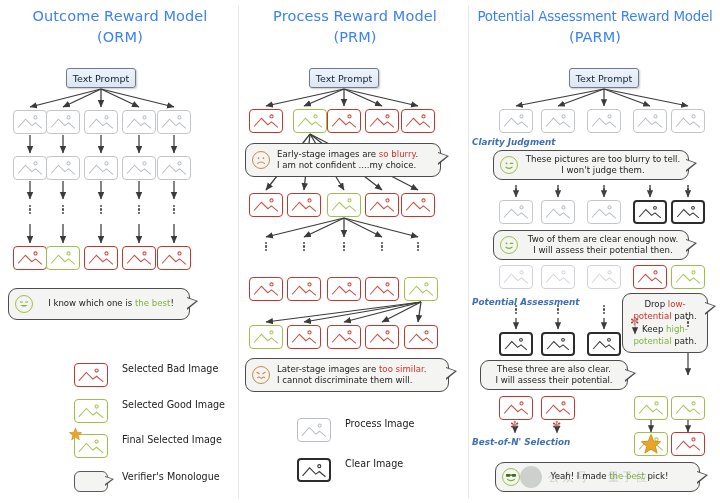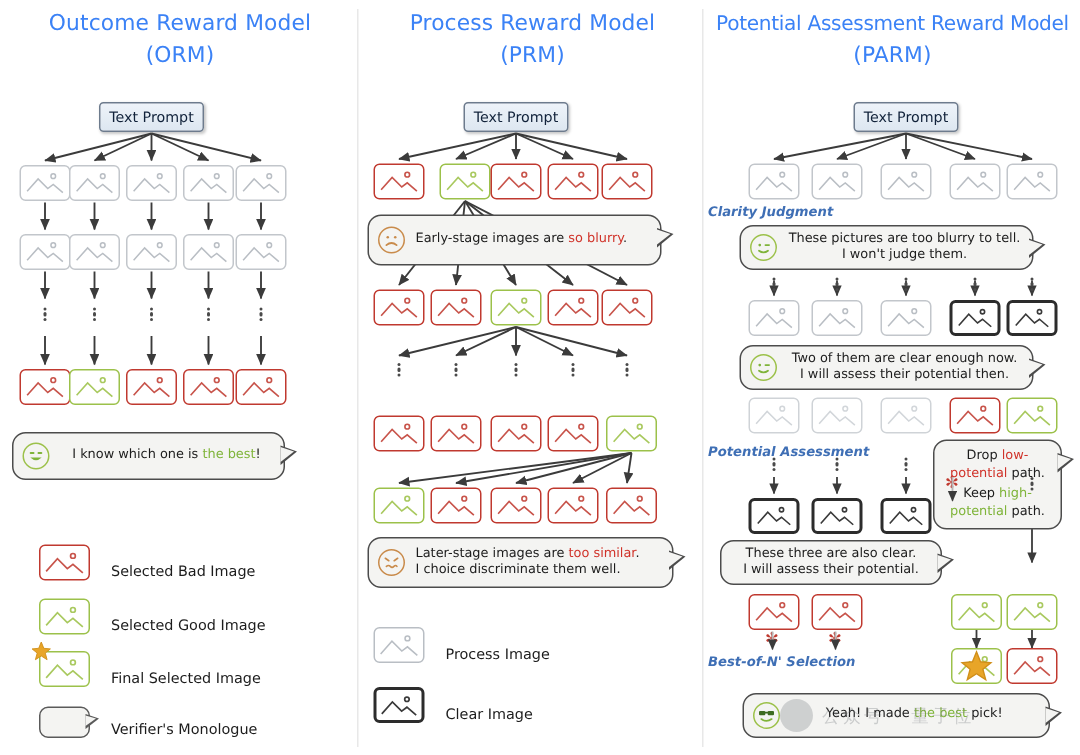--- a/index.html
+++ b/index.html
@@ -76,21 +76,21 @@
   .face.sad{border-color:#c98b4b;}
   .face.ill{border-color:#c98b4b;}
   .face svg{position:absolute;left:0;top:0;width:100%;height:100%;}
 
   .red{color:#d0332a;}
   .grn{color:#7fb43a;}
   .stage-label{position:absolute;font-size:8.8px;font-style:italic;
                color:#3f6fb5;white-space:nowrap;font-weight:600;}
 
   
-  .lg-row{position:absolute;display:flex;align-items:flex-end;}
+  .lg-row{position:absolute;display:flex;align-items:flex-start;margin-left:48px;}
   .lg-txt{font-size:9.6px;color:#1c1c1c;margin-left:14px;white-space:nowrap;}
   .lg-card{position:relative;width:34px;height:24px;box-sizing:border-box;
            border-radius:4px;background:#fff;border:1.6px solid #b9bec4;}
   .lg-bub{width:34px;height:21px;box-sizing:border-box;border:1.5px solid #5a5a5a;
           border-radius:6px;background:#f4f4f2;position:relative;}
   .lg-bub .t{position:absolute;right:-7px;top:4px;width:0;height:0;
           border-left:9px solid #5a5a5a;border-top:3px solid transparent;
           border-bottom:7px solid transparent;}
   .lg-bub .t::after{content:"";position:absolute;left:-9px;top:-2px;
           border-left:7px solid #f4f4f2;border-top:2.4px solid transparent;
@@ -395,20 +395,21 @@
     <div class="bub" style="left:5px;top:143px;width:196px;height:34px;">
       <div class="face sad">
         <svg viewBox="0 0 16 16" fill="none" stroke="#c98b4b" stroke-width="1.2" stroke-linecap="round">
           <circle cx="5.5" cy="6.2" r=".85" fill="#c98b4b" stroke="none"></circle>
           <circle cx="10.5" cy="6.2" r=".85" fill="#c98b4b" stroke="none"></circle>
           <path d="M4.6 11.4 Q8 8.6 11.4 11.4"></path>
         </svg>
       </div>
       <div class="txt lft" style="padding-left:7px;">
         <div><span>Early-stage images  are </span><span class="red">so blurry</span><span>.</span></div>
+        <div>I am not confident ....my choice.</div>
       </div>
       <div class="tail"></div>
     </div>
 
     <div class="card bad" style="left:9px;top:193px;">
         <svg viewBox="0 0 34 24" fill="none" stroke-width="1.2">
           <path d="M4 18 L12 9 L19 16 L23 13 L30 19"></path>
           <circle cx="23" cy="7" r="1.7"></circle>
         </svg>
       </div>
@@ -528,21 +529,21 @@
     <div class="bub" style="left:5px;top:358px;width:204px;height:34px;">
       <div class="face ill">
         <svg viewBox="0 0 16 16" fill="none" stroke="#c98b4b" stroke-width="1.1" stroke-linecap="round">
           <path d="M3.9 5.2 L6.2 6.8"></path>
             <path d="M12.1 5.2 L9.8 6.8"></path>
           <path d="M4.6 10.6 Q6 9.4 7.2 10.6 Q8.4 11.8 9.6 10.6 Q10.8 9.4 11.6 10.6"></path>
         </svg>
       </div>
       <div class="txt lft" style="padding-left:7px;">
         <div><span>Later-stage images are </span><span class="red">too similar</span><span>.</span></div>
-        <div>I choice discriminate them well.</div>
+        <div>I cannot discriminate them will.</div>
       </div>
       <div class="tail"></div>
     </div>
 
     <div class="lg-row" style="left:9px;top:418px;">
       <div class="lg-card">
         <svg viewBox="0 0 34 24" fill="none" stroke="#b9bec4" stroke-width="1.1">
           <path d="M4 18 L12 9 L19 16 L23 13 L30 19"></path>
             <circle cx="23" cy="7" r="1.7"></circle>
           </svg>

